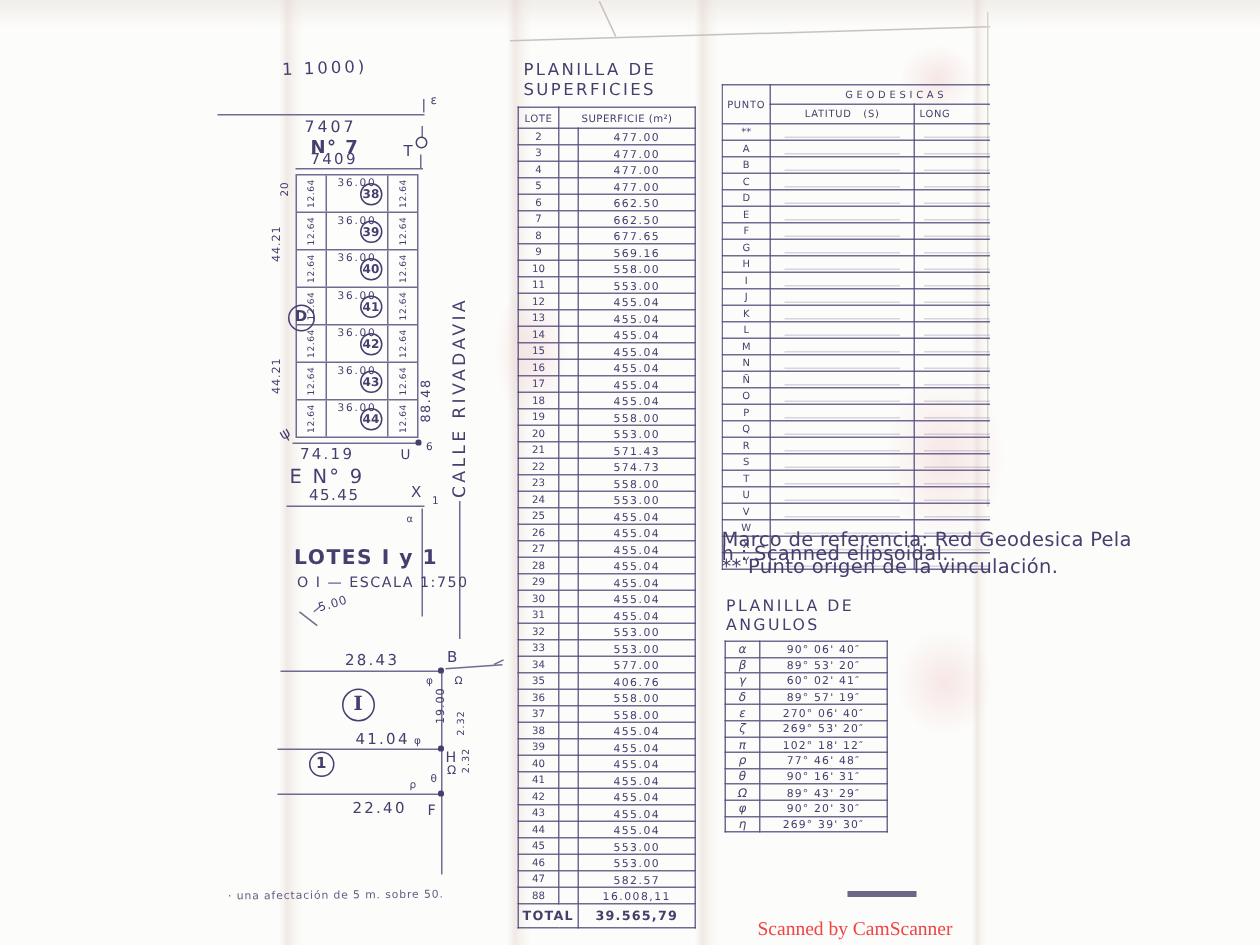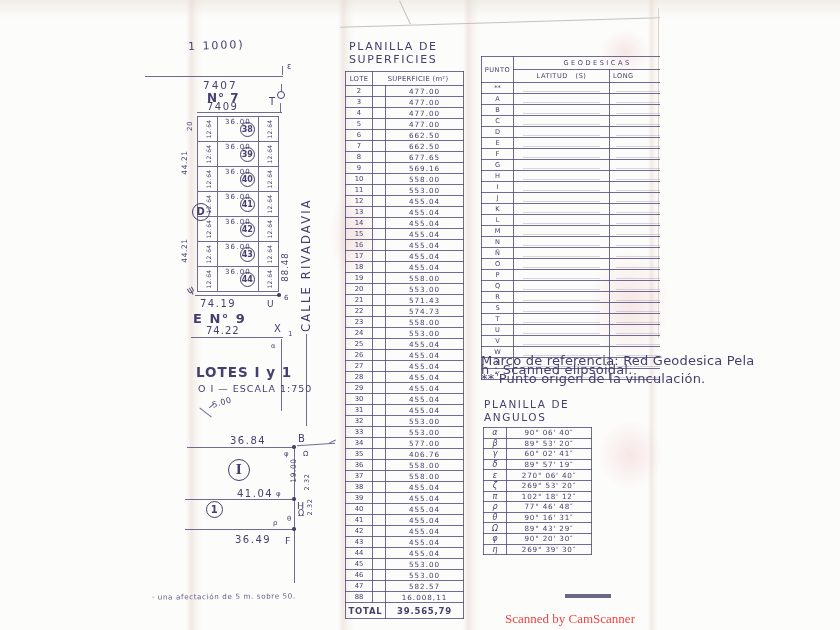--- a/index.html
+++ b/index.html
@@ -158,38 +158,38 @@
 
   <span class="abs hw" style="left:270px;top:262px;font-size:8.5px;transform:rotate(-90deg);transform-origin:center;letter-spacing:1px">88.48</span>
   <div class="abs hw" style="left:299px;top:332px;width:218px;transform:rotate(-90deg);transform-origin:0 0;font-size:11.5px;letter-spacing:2.2px;white-space:nowrap">CALLE RIVADAVIA</div>
 
   <div class="hline" style="left:195px;top:295px;width:84px"></div>
   <div class="dot" style="left:277px;top:293px"></div>
   <span class="abs hw" style="left:200px;top:298px;font-size:10px;letter-spacing:1.5px">74.19</span>
   <span class="abs hw" style="left:267px;top:299px;font-size:9px">U</span>
   <span class="abs hw" style="left:284px;top:294px;font-size:7px">6</span>
 
-  <span class="abs hw" style="left:193px;top:311px;font-size:13px;letter-spacing:1.5px;font-weight:bold">E N° 9</span>
-
-  <span class="abs hw" style="left:206px;top:325px;font-size:10px;letter-spacing:1px">74.22</span>
+  <span class="abs hw" style="left:193px;top:311px;font-size:13px;letter-spacing:1.5px;font-weight:normal">E N° 9</span>
+
+  <span class="abs hw" style="left:206px;top:325px;font-size:10px;letter-spacing:1px">45.45</span>
   <div class="hline" style="left:191px;top:337px;width:92px"></div>
   <span class="abs hw" style="left:274px;top:323px;font-size:10px">X</span>
   <span class="abs hw" style="left:288px;top:330px;font-size:7px">1</span>
   <span class="abs hw" style="left:271px;top:342px;font-size:6.5px">α</span>
   <div class="vline" style="left:281px;top:339px;height:72px"></div>
   <div class="vline" style="left:306px;top:334px;height:92px"></div>
 
   <span class="abs hw" style="left:196px;top:364px;font-size:13.5px;letter-spacing:1px;font-weight:bold">LOTES I y 1</span>
   <span class="abs hw" style="left:198px;top:383px;font-size:9.5px;letter-spacing:1px">O I — ESCALA 1:750</span>
 
   <span class="abs hw" style="left:212px;top:398px;font-size:8px;transform:rotate(-16deg);letter-spacing:.5px">5.00</span>
   <div class="hline" style="left:198px;top:412px;width:15px;transform:rotate(38deg)"></div>
   <div class="tick" style="left:211px;top:403px;height:6px;transform:rotate(50deg)"></div>
 
-  <span class="abs hw" style="left:230px;top:435px;font-size:10px;letter-spacing:1.5px">36.84</span>
+  <span class="abs hw" style="left:230px;top:435px;font-size:10px;letter-spacing:1.5px">28.43</span>
   <div class="hline" style="left:187px;top:447px;width:108px"></div>
   <div class="dot" style="left:292px;top:445px"></div>
   <span class="abs hw" style="left:298px;top:433px;font-size:10px">B</span>
   <div class="hline" style="left:297px;top:444px;width:38px;transform:rotate(-4deg)"></div>
   <div class="tick" style="left:332px;top:438px;height:7px;transform:rotate(65deg)"></div>
   <span class="abs hw" style="left:303px;top:450px;font-size:7px">Ω</span>
 
   <span class="abs hw circle-label" style="left:228px;top:459px;width:20px;height:20px;font-size:13px;line-height:19px;font-family:'DejaVu Serif',serif">I</span>
 
   <div class="vline" style="left:294px;top:447px;height:136px"></div>
@@ -203,21 +203,21 @@
   <span class="abs hw" style="left:297px;top:500px;font-size:9.5px">H</span>
   <span class="abs hw" style="left:298px;top:509px;font-size:8px">Ω</span>
   <span class="abs hw rot" style="left:299px;top:478px;font-size:6.5px">2.32</span>
   <span class="abs hw rot" style="left:302px;top:503px;font-size:6.5px">2.32</span>
   <span class="abs hw" style="left:287px;top:515px;font-size:7px">θ</span>
   <span class="abs hw" style="left:273px;top:519px;font-size:7px">ρ</span>
 
   <span class="abs hw circle-label" style="left:206px;top:501px;width:15px;height:15px;font-size:10px;line-height:15px">1</span>
 
   <div class="hline" style="left:185px;top:529px;width:110px"></div>
-  <span class="abs hw" style="left:235px;top:534px;font-size:10px;letter-spacing:1.5px">36.49</span>
+  <span class="abs hw" style="left:235px;top:534px;font-size:10px;letter-spacing:1.5px">22.40</span>
   <div class="dot" style="left:292px;top:527px"></div>
   <span class="abs hw" style="left:285px;top:535px;font-size:9.5px">F</span>
 
   <div class="tbl-title" style="left:349px;top:40px">
     <span>PLANILLA DE</span><br>
     <span>SUPERFICIES</span>
   </div>
   <table class="sup-table">
     <colgroup>
         <col style="width:27px">

